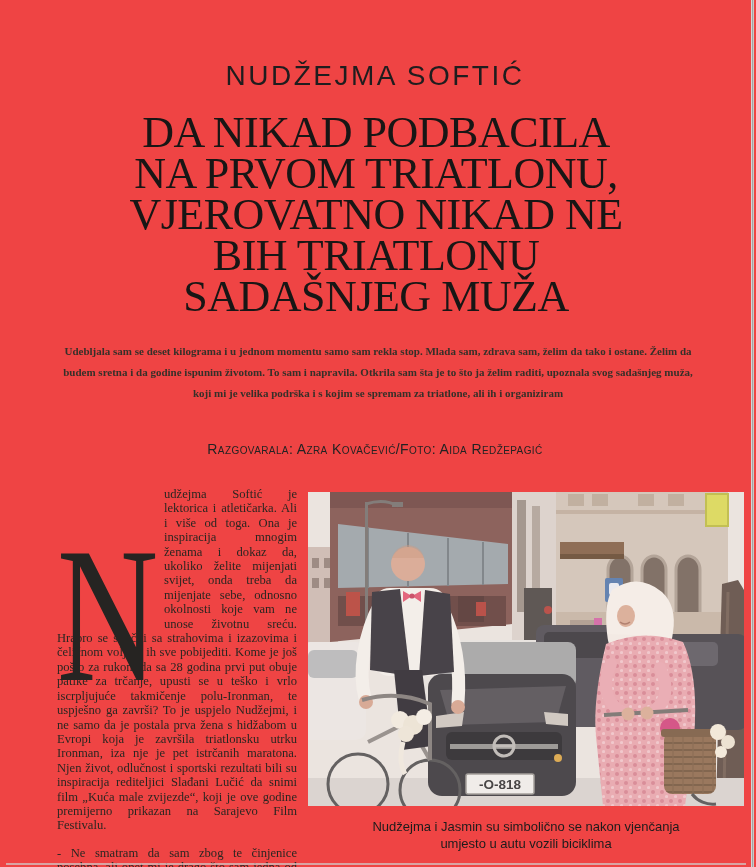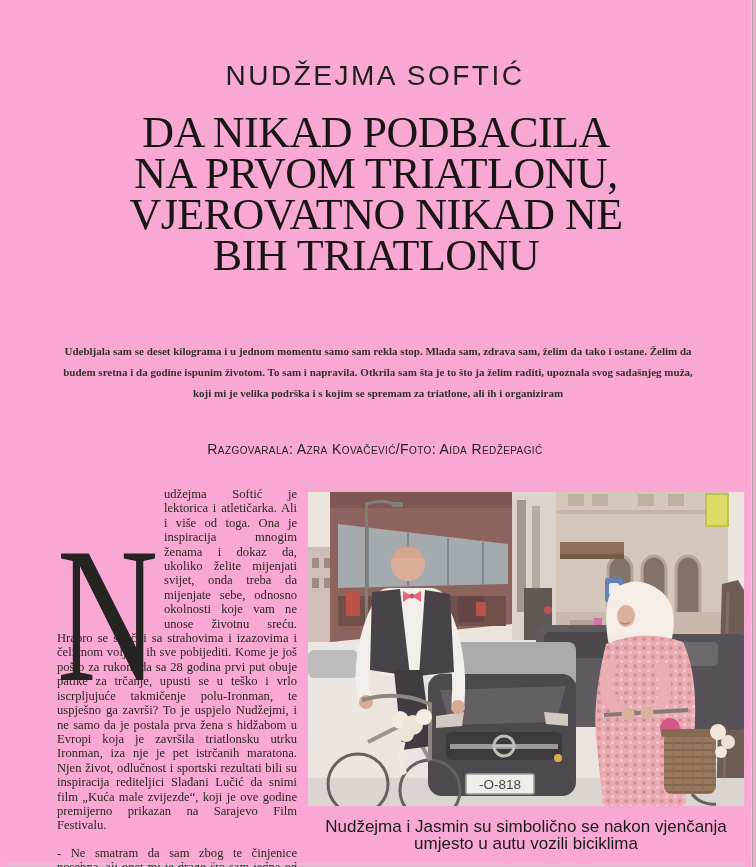--- a/index.html
+++ b/index.html
@@ -1,18 +1,18 @@
 <!DOCTYPE html>
 <html><head>
 <meta charset="utf-8">
 <style>
   html,body { margin:0; padding:0; background:#ffffff; }
   .page {
     position:relative; width:756px; height:867px; margin:0 auto;
-    background:#f9a8d4; overflow:hidden;
+    background:#ef4444; overflow:hidden;
     font-family:"Liberation Serif", serif; color:#2a2520;
   }
   
   .scan-right { position:absolute; top:0; right:2px; width:3px; height:100%;
     background:linear-gradient(to right,#efefef,#9b9b9b 55%,#e2e2e2); }
   .scan-bottom { position:absolute; left:6px; bottom:2px; width:740px; height:2px;
     background:#cfcecd; opacity:.7; }
 
   .kicker {
     position:absolute; top:60px; left:0; width:750px; text-align:center;
@@ -38,40 +38,41 @@
     font-size:12.6px; line-height:14.4px; text-align:justify; color:#2b2621;
   }
   .dropcap {
     float:left; width:101px; height:130px; margin:2px 6px 0 0; position:relative;
   }
   .dropcap b {
     position:absolute; left:0; top:127px; line-height:0; font-weight:400;
     font-size:192px; color:#262422; transform:scaleX(0.73); transform-origin:left center;
   }
   .par2 { margin-top:13px; }
-  .photo { position:absolute; left:308px; top:492px; width:410px; height:314px; }
+  .photo { position:absolute; left:308px; top:492px; width:410px; height:314px;font-weight:bold; }
   .photo svg { display:block; width:436px; height:314px; }
   .caption {
     position:absolute; left:308px; top:818px; width:436px; text-align:center;
-    font-family:"Liberation Sans", sans-serif; font-size:17px; line-height:17px;
+    font-family:"Liberation Sans", sans-serif; font-size:13px; line-height:17px;
     color:#1c1c1c;
   }
 </style>
 </head>
 <body>
 
 <div class="page">
 
   <div class="kicker">NUDŽEJMA SOFTIĆ</div>
 
   <div class="headline">
     <div>DA NIKAD PODBACILA</div>
     <div>NA PRVOM TRIATLONU,</div>
     <div>VJEROVATNO NIKAD NE</div>
     <div>BIH TRIATLONU</div>
+    <div>SADAŠNJEG MUŽA</div>
   </div>
 
   <div class="lede">Udebljala sam se deset kilograma i u jednom momentu samo sam rekla stop. Mlada sam, zdrava sam, želim da tako i ostane. Želim da budem sretna i da godine ispunim životom. To sam i napravila. Otkrila sam šta je to što ja želim raditi, upoznala svog sadašnjeg muža, koji mi je velika podrška i s kojim se spremam za triatlone, ali ih i organiziram</div>
 
   <div class="byline">Razgovarala: Azra Kovačević/Foto: Aida Redžepagić</div>
 
   <div class="body-col">
     <span class="dropcap">
         <b>N</b>
       </span>

